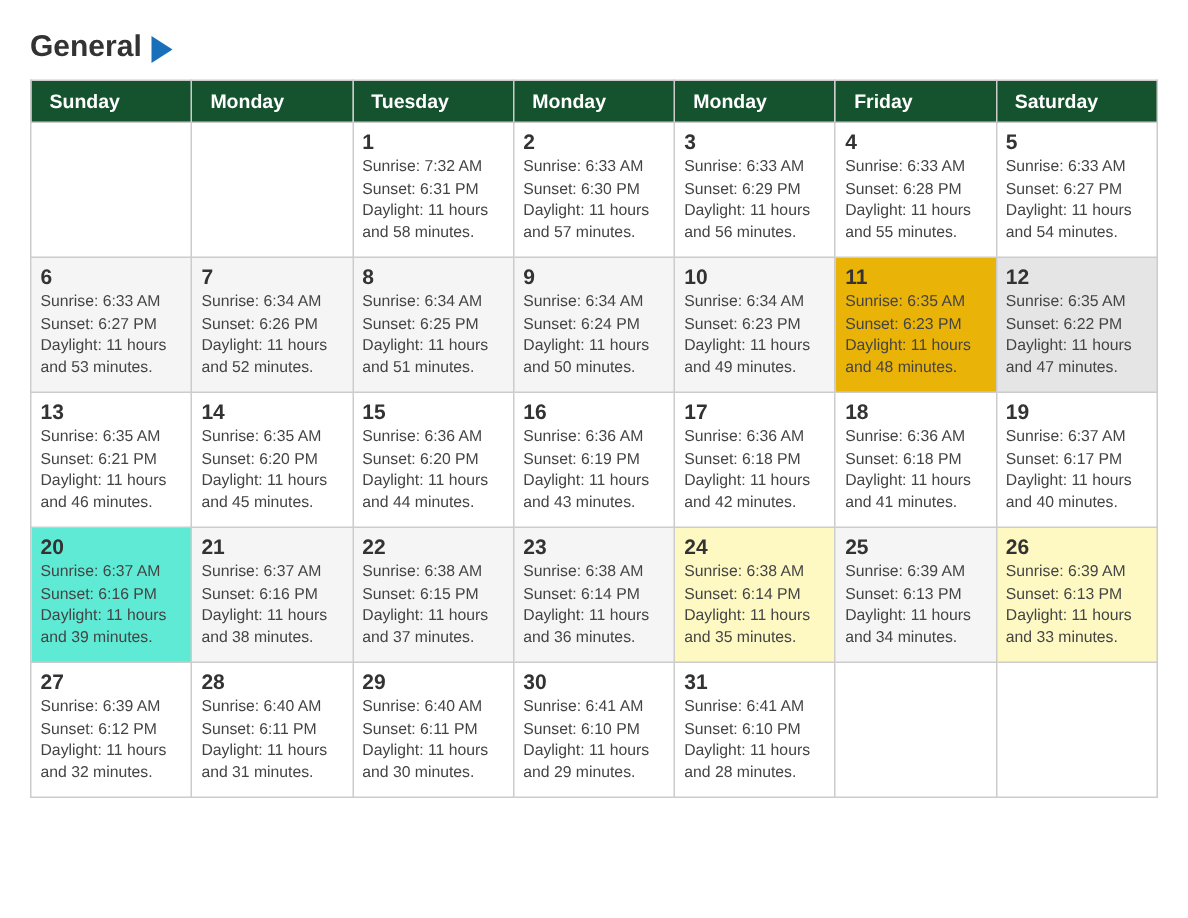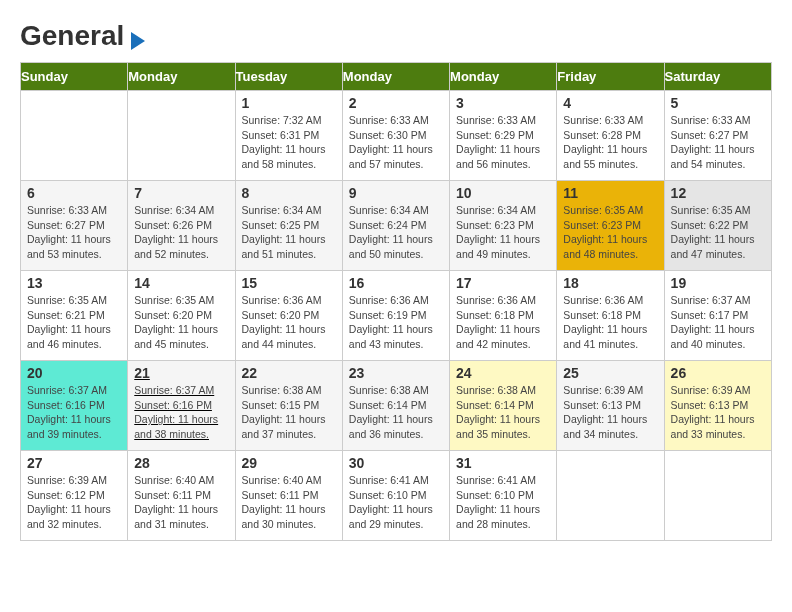--- a/index.html
+++ b/index.html
@@ -32,24 +32,24 @@
     .subtitle {
       font-size: 15px;
       color: #555;
     }
     .calendar {
       width: 100%;
       border-collapse: collapse;
       font-size: 11px;
     }
     .calendar th {
-      background-color: #4d7c0f;
+      background-color: #14532d;
       color: #fff;
       text-align: left;
-      padding: 6px 0;
+      padding: 6px 12px;
       font-size: 13px;
       border: 1px solid #ccc;
     }
     .calendar td {
       border: 1px solid #ccc;
       vertical-align: top;
       padding: 4px 6px;
       width: 108px;
       height: 90px;
       background: #fff;
@@ -78,21 +78,21 @@
       gap: 4px;
     }
   </style>
 </head>
 <body>
 
 <div class="header">
   <div class="logo">
     <div class="logo-wrapper">
       <div>
-        <span style="font-size:28px;font-weight:bold;color:#333;">General</span>
+        <span style="font-size:20px;font-weight:bold;color:#333;">General</span>
         <span style="display:inline-block;width:0;height:0;border-top:9px solid transparent;border-bottom:9px solid transparent;border-left:14px solid #1a6fba;vertical-align:middle;margin-left:2px;"></span>
       </div>
     </div>
     <span style="font-size:22px;font-weight:bold;color:#1a6fba;line-height:1;"></span>
   </div>
   <div class="title-block">
     <div class="month-title"></div>
     <div class="subtitle"></div>
   </div>
 </div>
@@ -232,21 +232,21 @@
 Daylight: 11 hours and 40 minutes.</div>
         </td>
       </tr>
       <tr>
         <td style="background: #5eead4;">
           <span class="day-number">20</span>
           <div class="day-info" style="white-space: pre-line;">Sunrise: 6:37 AM
 Sunset: 6:16 PM
 Daylight: 11 hours and 39 minutes.</div>
         </td>
-        <td style="background: rgb(245, 245, 245); text-decoration: underline;">
+        <td style="background: rgb(245, 245, 245);">
           <span class="day-number">21</span>
           <div class="day-info" style="white-space: pre-line;">Sunrise: 6:37 AM
 Sunset: 6:16 PM
 Daylight: 11 hours and 38 minutes.</div>
         </td>
         <td style="background: rgb(245, 245, 245);">
           <span class="day-number">22</span>
           <div class="day-info" style="white-space: pre-line;">Sunrise: 6:38 AM
 Sunset: 6:15 PM
 Daylight: 11 hours and 37 minutes.</div>

